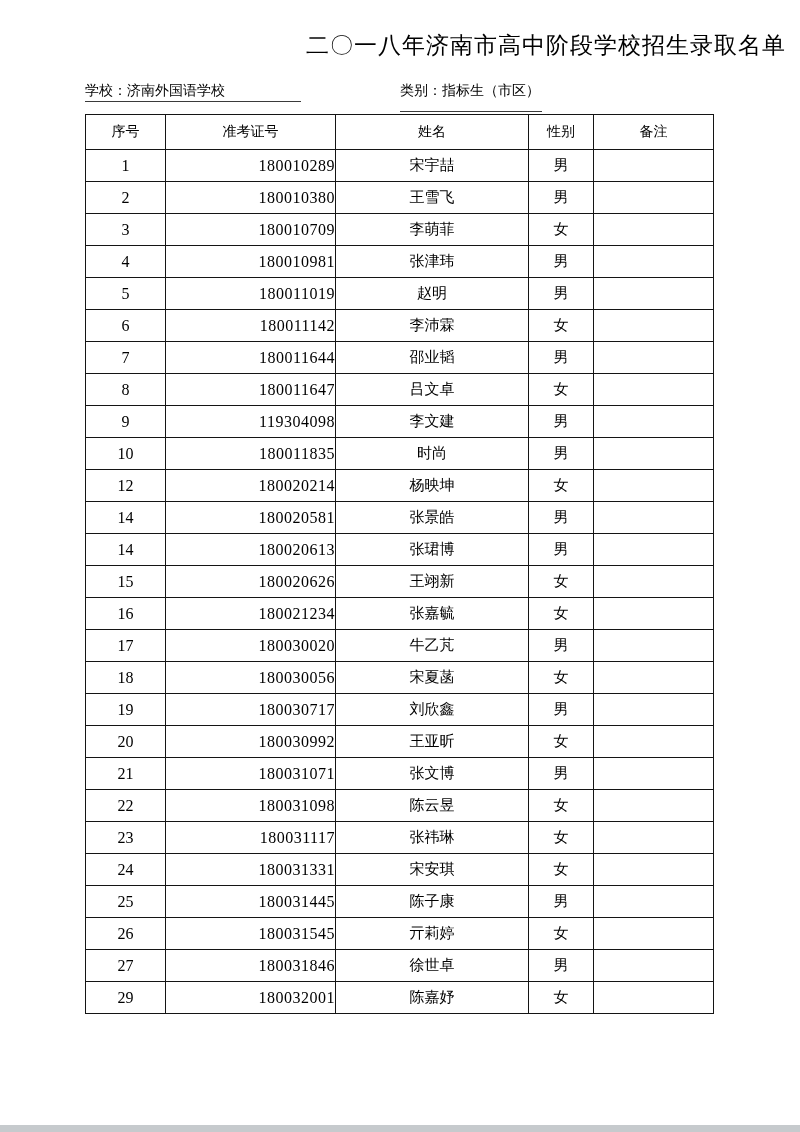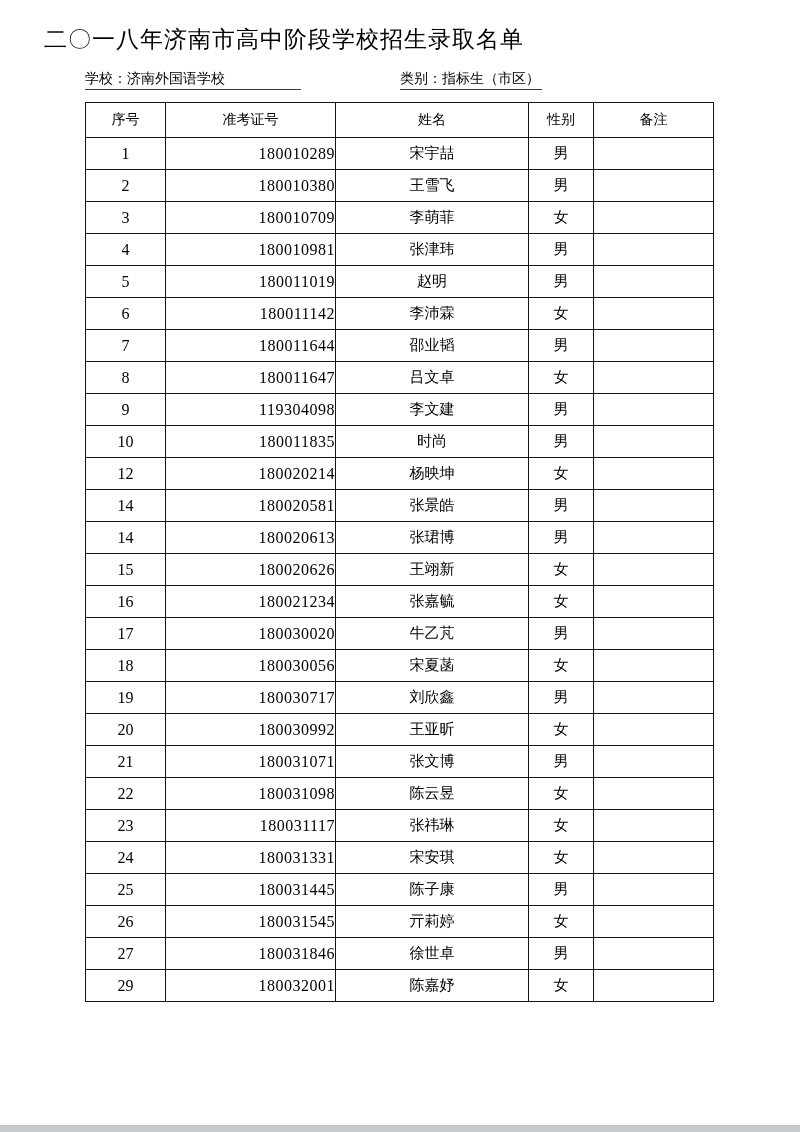--- a/index.html
+++ b/index.html
@@ -10,50 +10,50 @@
     color: #000;
   }
   .page {
     position: relative;
     width: 800px;
     height: 1132px;
     background: #ffffff;
     overflow: hidden;
   }
   .title {
-    margin: 8px;
+    margin: 14px;
     padding-top: 16px;
     height: 32px;
-    text-align: left;
+    text-align: right;
     font-size: 23px;
     font-weight: 500;
     letter-spacing: 1px;
     padding-left: 36px;
   }
   .meta-row {
     position: relative;
     height: 20px;
-    margin-top: 14px;
+    margin-top: 20px;
     font-size: 14px;
   }
   .meta-school {
     position: absolute;
     left: 85px;
     top: 0;
     padding-right: 76px;
     padding-bottom: 1px;
     border-bottom: 1px solid #3a3a3a;
     white-space: nowrap;
   }
   .meta-category {
     position: absolute;
     left: 400px;
     top: 0;
     padding-right: 2px;
-    padding-bottom: 1px;
+    padding-bottom: 11px;
     border-bottom: 1px solid #3a3a3a;
     white-space: nowrap;
   }
   table.roster {
     margin-left: 85px;
     margin-top: 12px;
     border-collapse: collapse;
     table-layout: fixed;
     width: 628px;
   }

